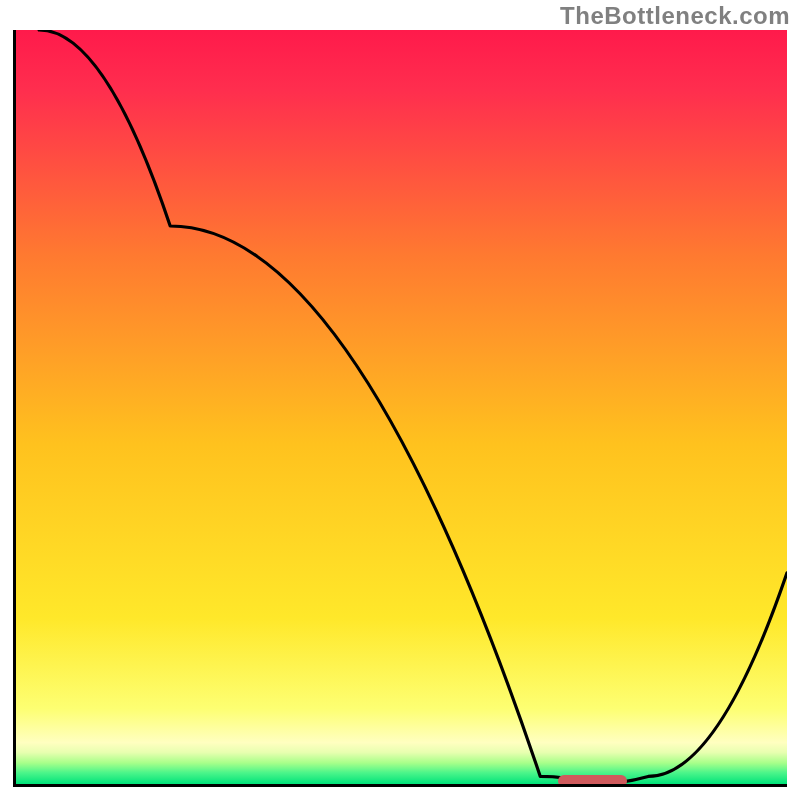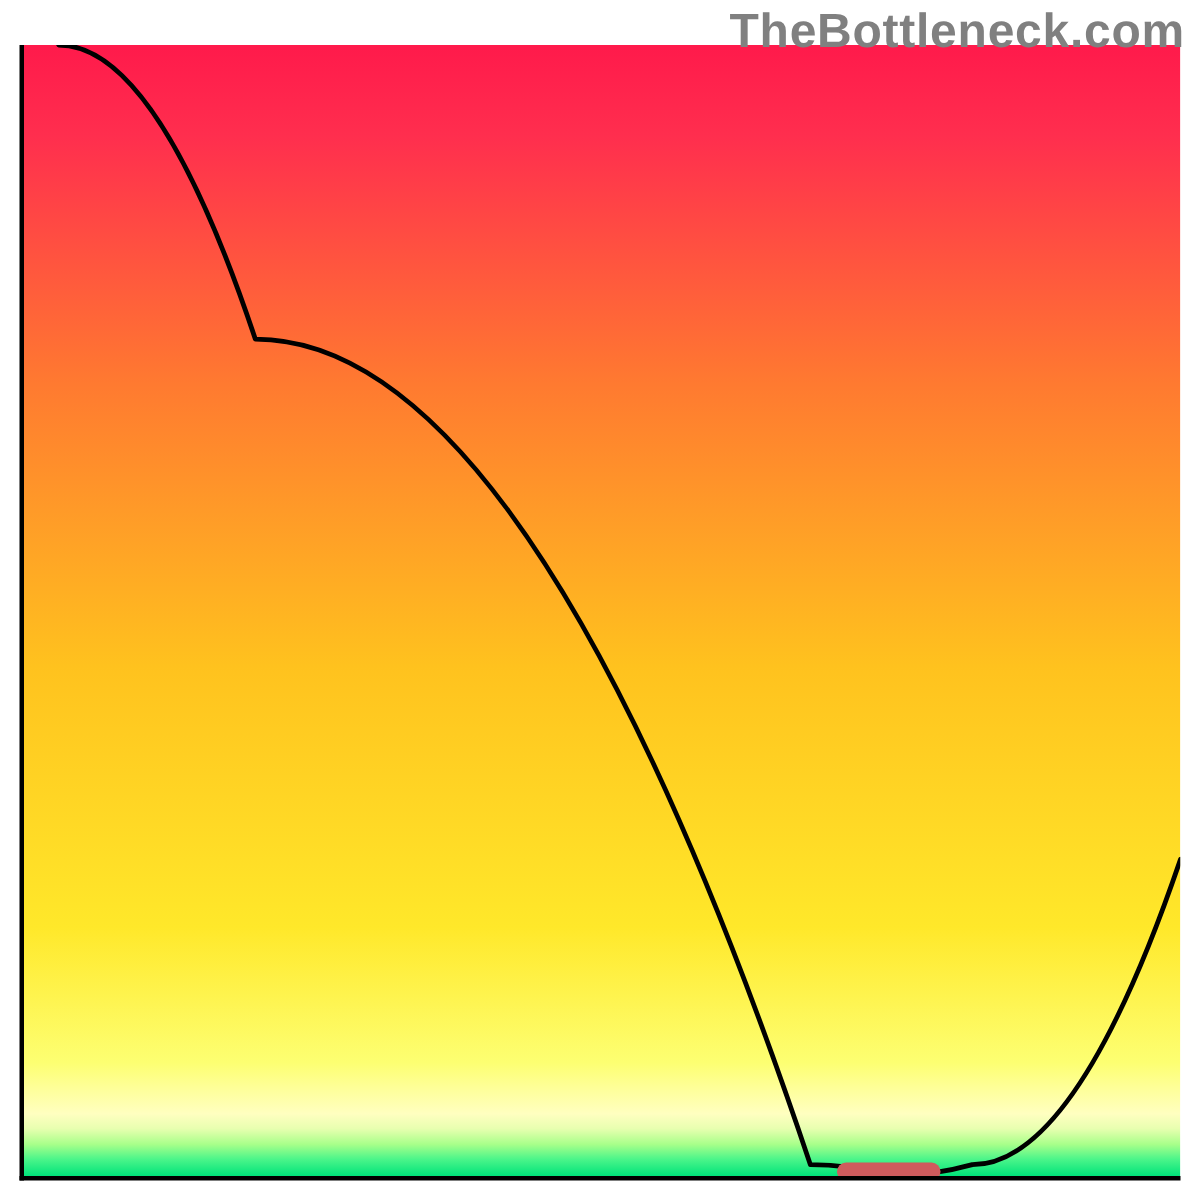--- a/index.html
+++ b/index.html
@@ -13,21 +13,21 @@
   }
   .stage {
     position: relative;
     width: 800px;
     height: 800px;
   }
   .watermark {
     position: absolute;
     top: 2px;
     right: 10px;
-    font-size: 32px;
+    font-size: 24px;
     font-weight: 600;
     color: #808080;
     letter-spacing: 0.5px;
     z-index: 5;
   }
   .plot-frame {
     position: absolute;
     left: 13px;
     top: 30px;
     width: 774px;

